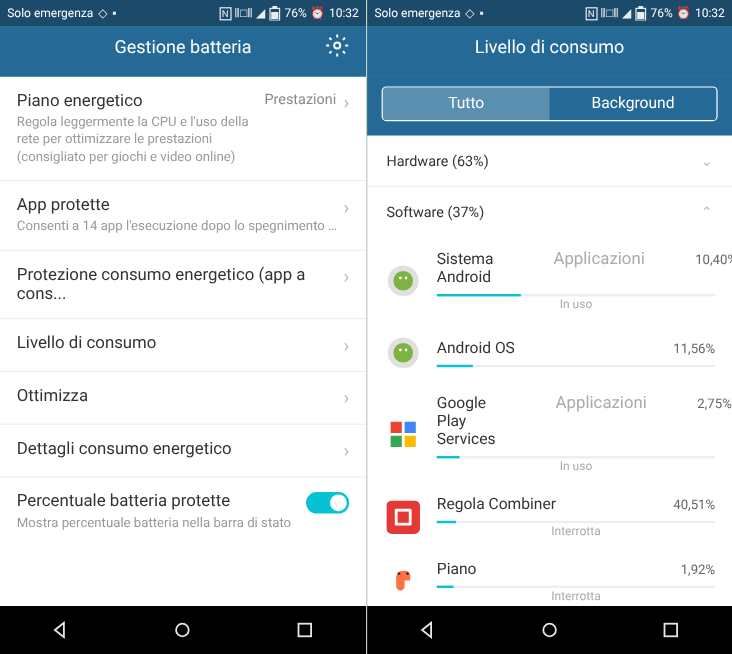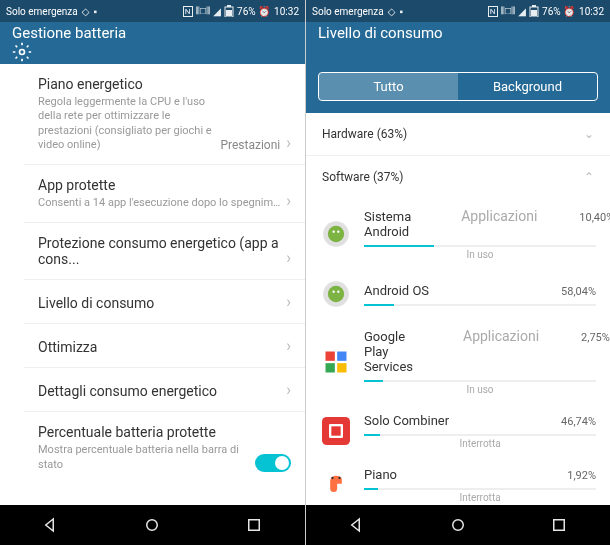--- a/index.html
+++ b/index.html
@@ -5,32 +5,32 @@
 * { margin: 0; padding: 0; box-sizing: border-box; font-family: -apple-system, Roboto, sans-serif; }
 body { width: 610px; height: 545px; display: flex; background: #fff; overflow: hidden; }
 .screen { width: 305px; height: 545px; display: flex; flex-direction: column; position: relative; background: #22c55e; }
 .screen + .screen { border-left: 1px solid #ccc; }
 
 .statusbar { height: 22px; background: #1b4a6b; color: #fff; display: flex; align-items: center; font-size: 10px; padding: 0 6px; }
 .statusbar .left { display: flex; align-items: center; gap: 4px; }
 .statusbar .right { margin-left: auto; display: flex; align-items: center; gap: 3px; }
 .sicon { opacity: 0.9; display: inline-flex; }
 
-.header { background: #256a96; color: #fff; display: flex; align-items: flex-start; height: 42px; padding: 2px 12px; font-size: 15px; flex-direction: column; }
+.header { background: #256a96; color: #fff; display: flex; align-items: flex-end; height: 42px; padding: 16px 12px; font-size: 15px; }
 .header .title { flex: 1; text-align: center; }
 .header .gear { width: 22px; }
 
 .tabs { background: #256a96; padding: 8px 12px 12px; }
 .tabs-inner { display: flex; border: 1px solid #fff; border-radius: 4px; overflow: hidden; }
 .tab { flex: 1; text-align: center; padding: 6px 0; font-size: 13px; color: #fff; }
 .tab.active { background: rgba(255,255,255,0.25); }
 
 .content { flex: 1; overflow: hidden; background: #fff; }
 
-.row { padding: 12px 14px; border-bottom: 1px solid #eee; display: flex; align-items: flex-end; margin-left: 24px; }
+.row { padding: 12px 14px; border-bottom: 1px solid #eee; display: flex; align-items: flex-start; }
 .row .info { flex: 1; min-width: 0; }
 .row .label { font-size: 14px; color: #333; }
 .row .sub { font-size: 11px; color: #999; margin-top: 3px; line-height: 1.3; overflow: hidden; text-overflow: ellipsis; white-space: nowrap; }
 .row .value { font-size: 12px; color: #888; margin-right: 6px; }
 .row .chev { color: #bbb; }
 .noborder { border-bottom: none; }
 
 .toggle { width: 36px; height: 18px; background: #06c3d4; border-radius: 10px; position: relative; }
 .toggle::after { content: ''; width: 14px; height: 14px; background: #fff; border-radius: 50%; position: absolute; top: 2px; right: 2px; }
 
@@ -231,21 +231,21 @@
             <svg width="28" height="28" viewBox="0 0 24 24">
               <circle cx="12" cy="12" r="11" fill="#e0e0e0"></circle>
               <circle cx="12" cy="12" r="7" fill="#7cb342"></circle>
               <circle cx="10" cy="10" r="1" fill="#fff"></circle>
               <circle cx="14" cy="10" r="1" fill="#fff"></circle>
             </svg>
           </div>
           <div class="app-info">
             <div class="app-top">
               <span class="app-name">Android OS</span>
-              <span class="app-pct">58,04%</span>
+              <span class="app-pct">11,56%</span>
             </div>
             <div class="app-bar">
               <div class="app-bar-fill" style="width:13%"></div>
             </div>
           </div>
         </div>
         <div class="app-row">
           <div class="app-icon">
             <svg width="28" height="28" viewBox="0 0 24 24">
               <path d="M3 3h8v8H3z" fill="#ea4335"></path>
@@ -269,22 +269,22 @@
         <div class="app-row">
           <div class="app-icon">
             <svg width="28" height="28" viewBox="0 0 24 24">
               <rect width="24" height="24" rx="4" fill="#e53935"></rect>
               <rect x="6" y="6" width="12" height="12" fill="#fff" rx="1"></rect>
               <rect x="8" y="8" width="8" height="8" fill="#e53935"></rect>
             </svg>
           </div>
           <div class="app-info">
             <div class="app-top">
-              <span class="app-name">Solo Combiner</span>
-              <span class="app-pct">46,74%</span>
+              <span class="app-name">Regola Combiner</span>
+              <span class="app-pct">40,51%</span>
             </div>
             <div class="app-bar">
               <div class="app-bar-fill" style="width:7%"></div>
             </div>
             <div class="app-status">Interrotta</div>
           </div>
         </div>
         <div class="app-row">
           <div class="app-icon">
             <svg width="28" height="28" viewBox="0 0 24 24">

